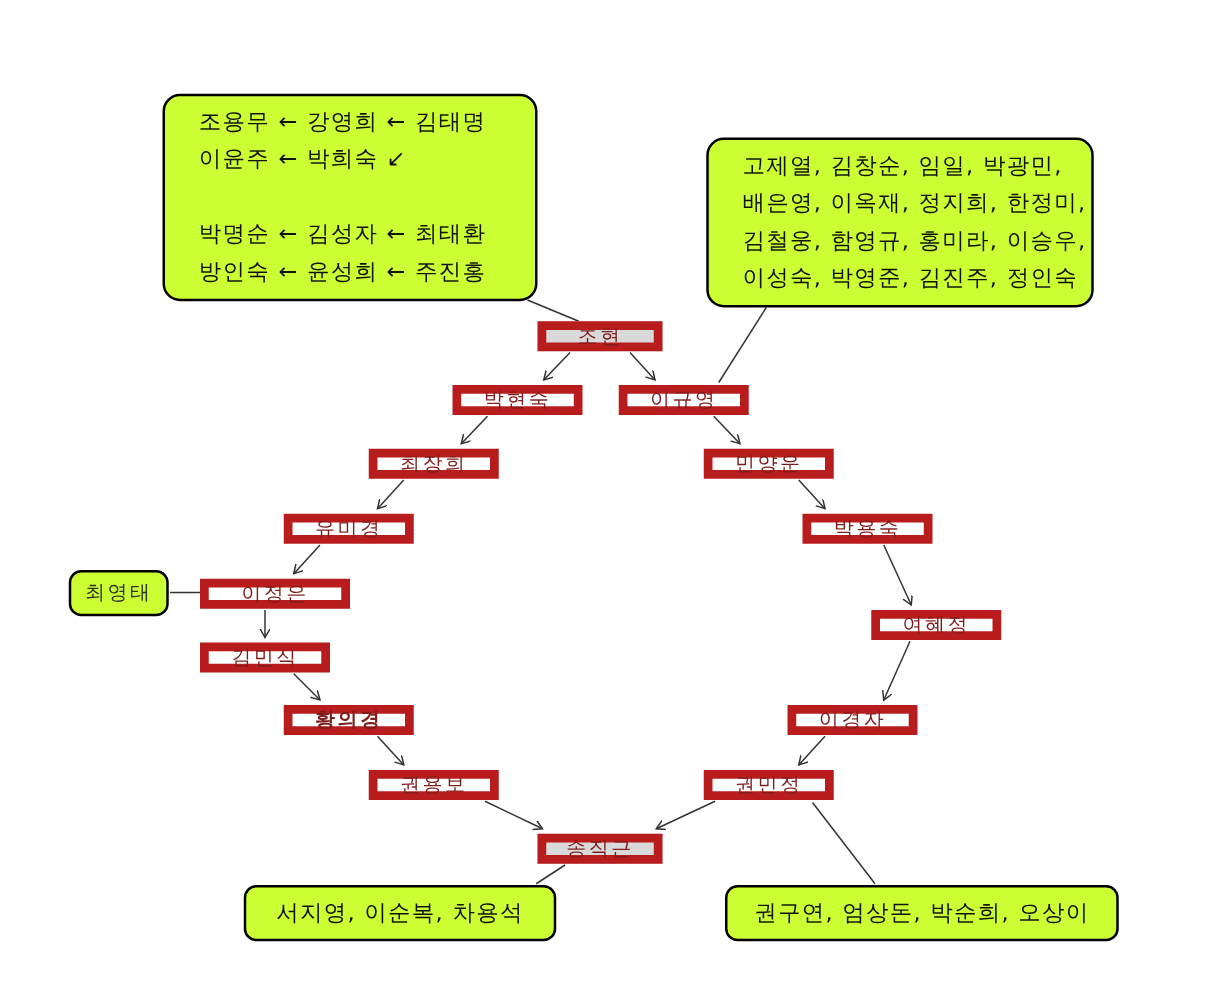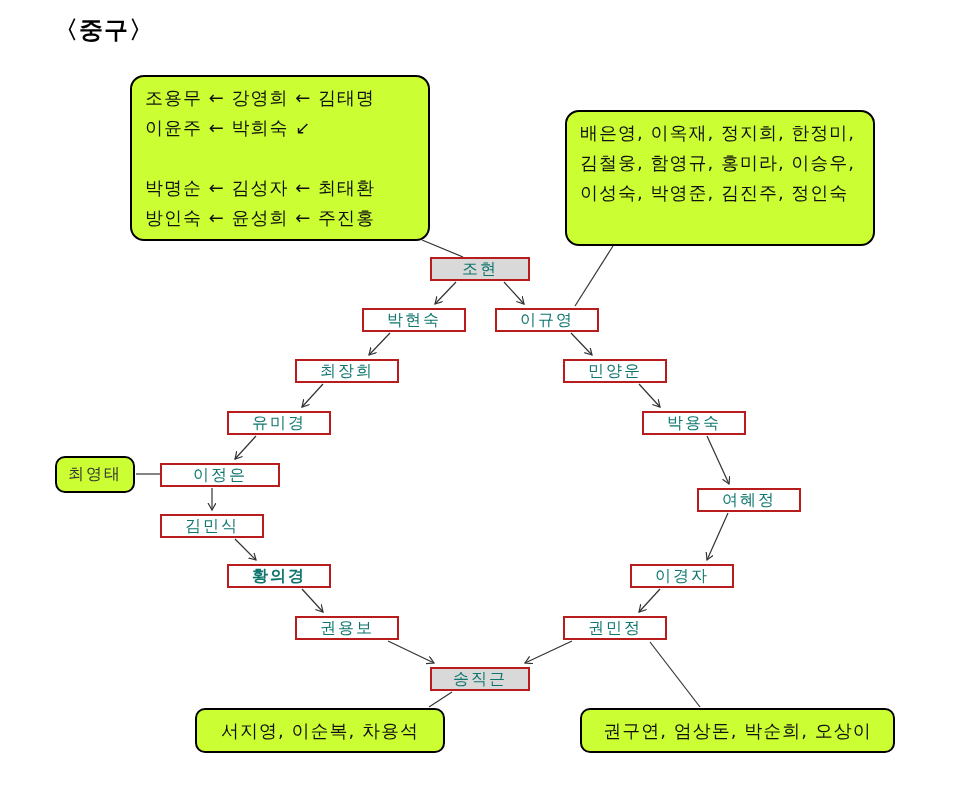--- a/index.html
+++ b/index.html
@@ -39,44 +39,44 @@
     stroke-width:1.2;
   }
   #arrowhead path{
     stroke:var(--line,#333);
     fill:none;
     stroke-width:1.2;
   }
   .node{
     position:absolute;
     background:#ffffff;
-    border:2px solid #b91c1c;
+    border:7px solid #b91c1c;
     display:flex;
     align-items:center;
     justify-content:center;
     font-size:16px;
-    color:#0f766e;
+    color:#7f1d1d;
     letter-spacing:2px;
     white-space:nowrap;
   }
   .node.gray{
     background:var(--gray,#d9d9d9);
   }
   .node.green{
     background:var(--green,#ccff33);
     border:2px solid #000;
     border-radius:10px;
     color:#333;
   }
   .group{
     position:absolute;
     background:var(--green,#ccff33);
     border:2px solid #000;
     border-radius:14px;
-    padding:6px 13px;
+    padding:6px 27px;
     font-size:18px;
     color:#111;
     letter-spacing:1px;
   }
   .group .gline{
     line-height:30px;
     white-space:nowrap;
   }
   .group.center{
     display:flex;
@@ -84,21 +84,20 @@
     justify-content:center;
     padding:16px 10px;
     border-radius:10px;
   }
 </style>
 </head>
 <body>
 
 <div class="canvas">
 
-  <div class="title">〈중구〉</div>
 
   <svg id="edge-layer" width="967" height="789" viewBox="0 0 967 789">
     <defs>
       <marker id="arrowhead" markerWidth="12" markerHeight="12" refX="7" refY="4" orient="auto" markerUnits="userSpaceOnUse">
         <path d="M0,0 L7,4 L0,8"></path>
       </marker>
     </defs>
   <line x1="422" y1="240" x2="463" y2="257" class="edge"></line>
       <line x1="613" y1="246" x2="575" y2="306" class="edge"></line>
       <line x1="456" y1="282" x2="435" y2="304" class="edge" marker-end="url(#arrowhead)"></line>
@@ -123,20 +122,21 @@
 
   <div id="group-layer">
       <div class="group" style="left: 130px; top: 75px; width: 300px; height: 166px;">
         <div class="gline">조용무 ← 강영희 ← 김태명</div>
         <div class="gline">이윤주 ← 박희숙 ↙</div>
         <div class="gline">&nbsp;</div>
         <div class="gline">박명순 ← 김성자 ← 최태환</div>
         <div class="gline">방인숙 ← 윤성희 ← 주진홍</div>
       </div>
       <div class="group" style="left: 565px; top: 110px; width: 310px; height: 136px;">
+        <div class="gline">고제열, 김창순, 임일, 박광민,</div>
         <div class="gline">배은영, 이옥재, 정지희, 한정미,</div>
         <div class="gline">김철웅, 함영규, 홍미라, 이승우,</div>
         <div class="gline">이성숙, 박영준, 김진주, 정인숙</div>
       </div>
       <div class="group center" style="left: 195px; top: 708px; width: 250px; height: 45px;">
         <div class="gline">서지영, 이순복, 차용석</div>
       </div>
       <div class="group center" style="left: 580px; top: 708px; width: 315px; height: 45px;">
         <div class="gline">권구연, 엄상돈, 박순희, 오상이</div>
       </div>

